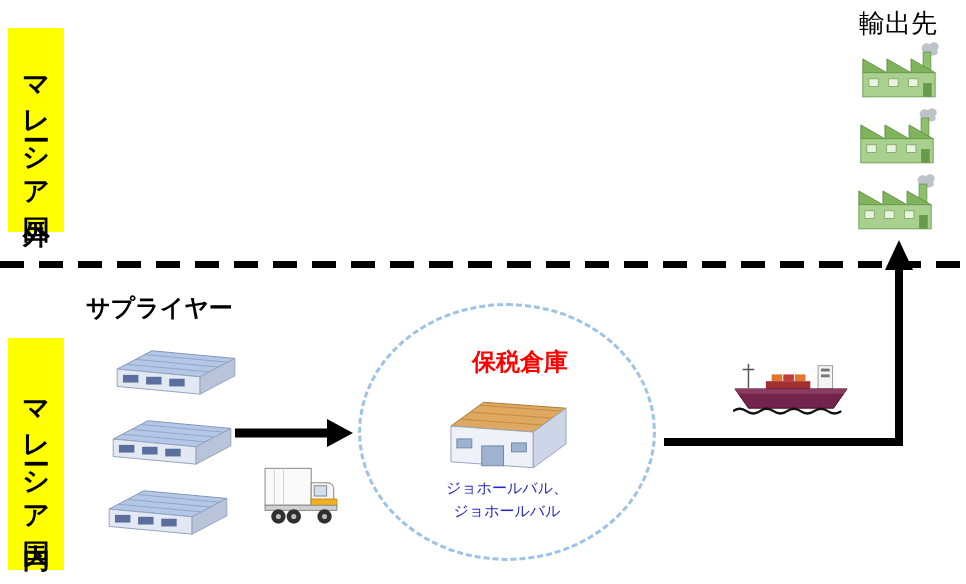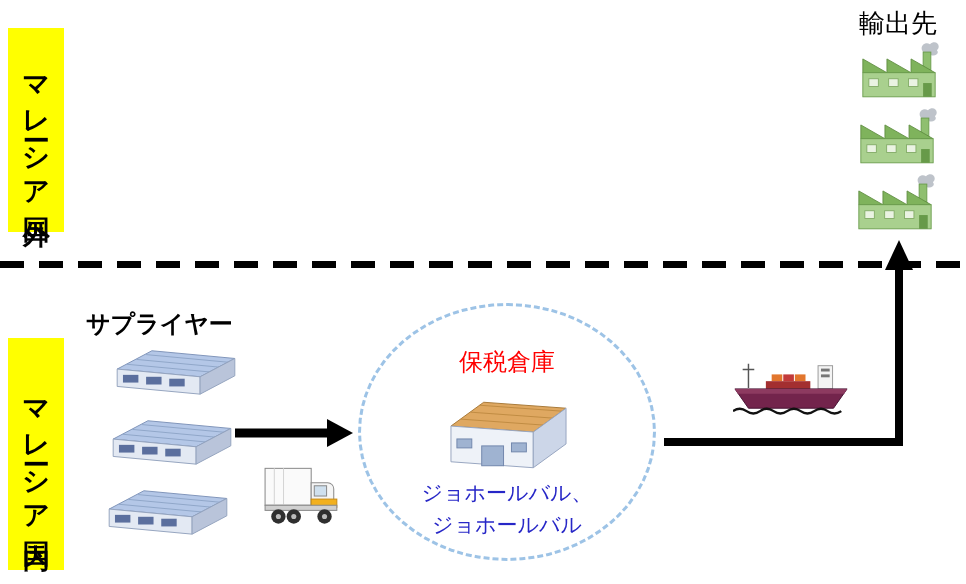--- a/index.html
+++ b/index.html
@@ -16,33 +16,33 @@
   }
   #region-outside{top:28px;height:204px;}
   #region-inside{top:338px;height:232px;}
   
   .border-line{
     position:absolute;left:0;top:261px;width:966px;height:7px;
     background:repeating-linear-gradient(90deg,#000 0 24px,transparent 24px 39px);
   }
   
   .suppliers-label{
-    position:absolute;left:86px;top:292px;font-size:24px;font-weight:bold;color:#000;margin-top:16px;
+    position:absolute;left:86px;top:292px;font-size:24px;font-weight:bold;color:#000;
   }
   .export-label{
     position:absolute;left:846px;top:6px;width:104px;text-align:center;
     font-size:26px;font-weight:normal;color:#000;
   }
   .bonded-title{
-    position:absolute;left:358px;top:346px;width:298px;text-align:center;
-    font-size:24px;font-weight:normal;color:#FF0000;
+    position:absolute;left:371px;top:346px;width:298px;text-align:center;
+    font-size:24px;font-weight:bold;color:#FF0000;
   }
   .bonded-locations{
     position:absolute;left:358px;top:477px;width:298px;text-align:center;
-    font-size:21px;line-height:1.5;color:#2727C7;
+    font-size:15px;line-height:1.5;color:#2727C7;font-family:Liberation Serif, serif;
   }
   .bonded-locations span{display:block;}
   
   .bonded-circle{
     position:absolute;left:358px;top:303px;width:298px;height:258px;
     border:3px dashed #9DC3E6;border-radius:50%;box-sizing:border-box;
   }
   
   .icon{position:absolute;}
   .icon svg{display:block;width:100%;height:100%;}

